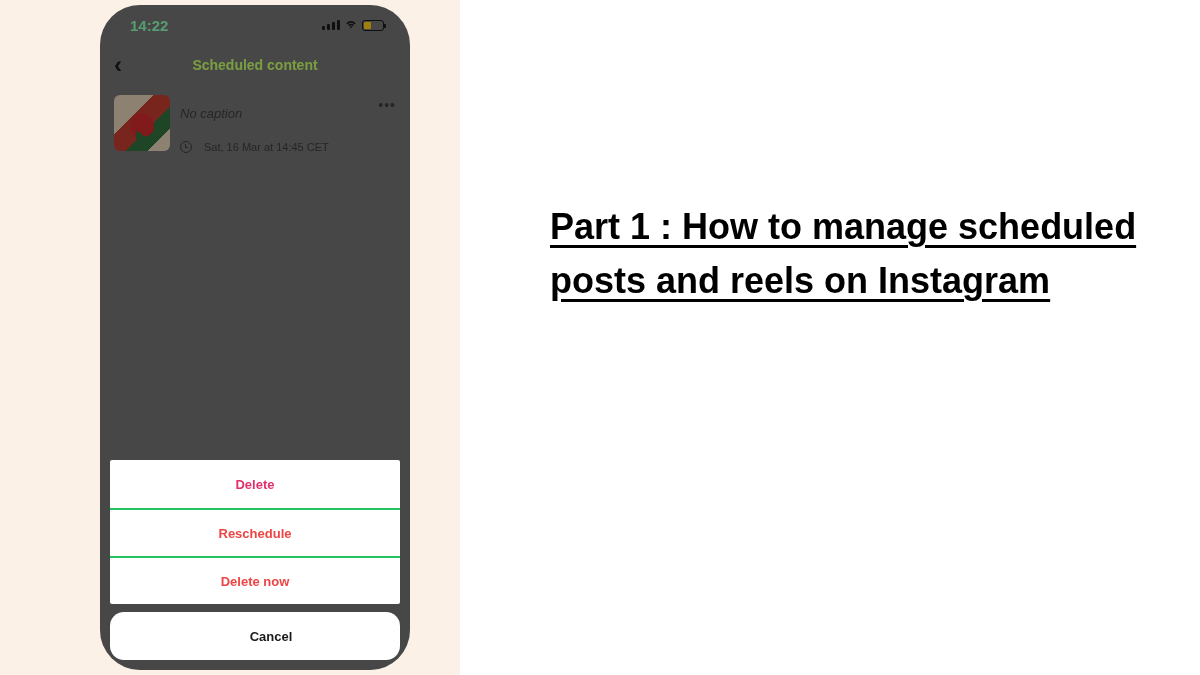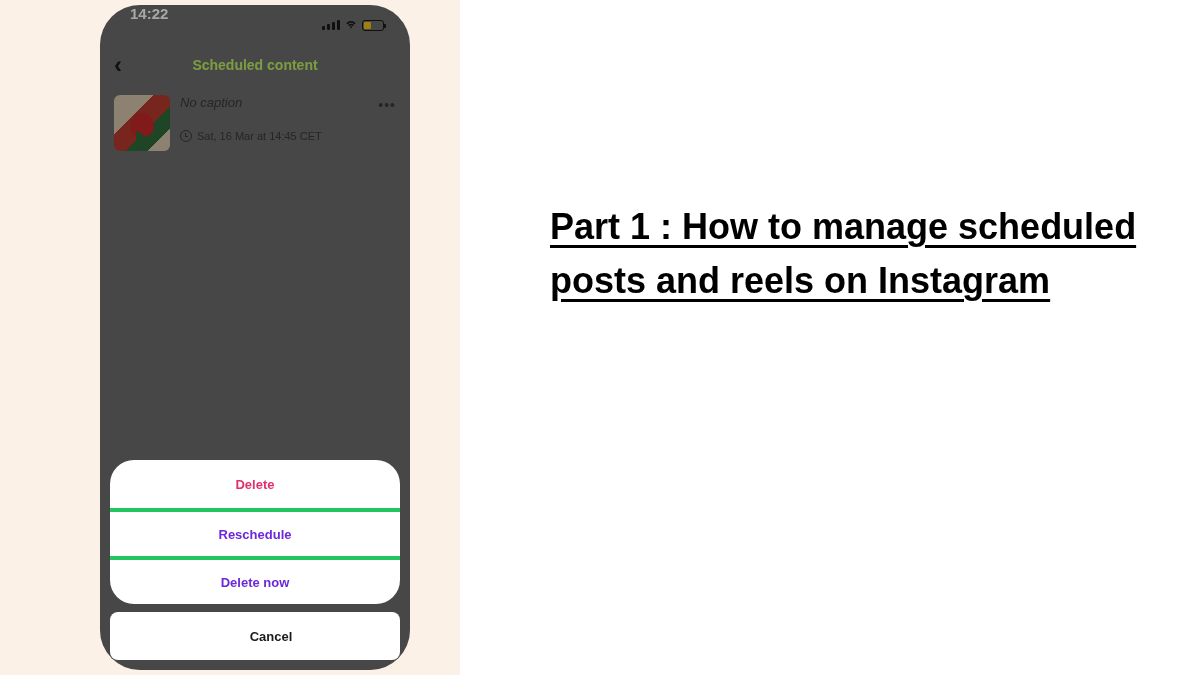--- a/index.html
+++ b/index.html
@@ -25,23 +25,24 @@
     width: 310px;
     height: 665px;
     background: #6d6d6d;
     border-radius: 40px;
     position: relative;
     overflow: hidden;
   }
   .status-bar {
     height: 40px;
     display: flex;
+    align-items: center;
     justify-content: space-between;
     padding: 0 26px 0 30px;
-    color: #ffffff;
+    color: #86efac;
     font-weight: 700;
     font-size: 15px;
   }
   .status-right {
     display: flex;
     align-items: center;
     gap: 4px;
   }
   .signal-dots {
     display: flex;
@@ -131,31 +132,32 @@
     width:14px; height:14px;
     background:#2e6b3a;
     border-radius:0 100% 0 100%;
     transform:rotate(20deg);
   }
   .post-meta { flex:1; }
   .caption {
     font-size: 13px;
     font-style: italic;
     color: #3a3a3a;
+    margin-top: 11px;
   }
   .more-dots {
     font-size: 14px;
     color: #3a3a3a;
     letter-spacing: 1px;
     padding-top:2px;
   }
   .sched-line {
     display:flex;
     align-items:flex-start;
-    gap:5px;
+    gap:12px;
     margin-top: 20px;
     font-size: 11px;
     color: #3a3a3a;
   }
   .clock-icon{
     width:12px;height:12px;border:1.3px solid #3a3a3a;border-radius:50%;
     position:relative;
   }
   .clock-icon::before{
     content:"";position:absolute;left:4px;top:2px;width:1px;height:4px;background:#3a3a3a;
@@ -164,40 +166,40 @@
     content:"";position:absolute;left:4px;top:5px;width:3px;height:1px;background:#3a3a3a;
   }
   
   .sheet-wrap{
     position:absolute;
     left:0; right:0; bottom:0;
     padding: 0 10px 10px 10px;
   }
   .sheet-group{
     background:#ffffff;
-    border-radius: 24px;
+    border-radius: 2px;
     overflow:hidden;
     margin-bottom: 8px;
   }
   .sheet-btn{
     height: 48px;
     display:flex;
     align-items:center;
     justify-content:center;
     font-size: 13px;
     font-weight: 600;
-    color:#6d28d9;
-    border-top: 4px solid #22c55e;
+    color:#ef4444;
+    border-top: 2px solid #22c55e;
     cursor:pointer;
   }
   .sheet-btn:first-child{ border-top:none; }
   .sheet-btn.destructive{ color:#e1306c; }
   .cancel-block{
     background:#ffffff;
-    border-radius: 8px;
+    border-radius: 14px;
     height: 48px;
     display:flex;
     align-items:center;
     justify-content:center;
     font-size: 13px;
     font-weight: 700;
     color:#1a1a1a;
     cursor:pointer;
     padding-left:32px;
   }

